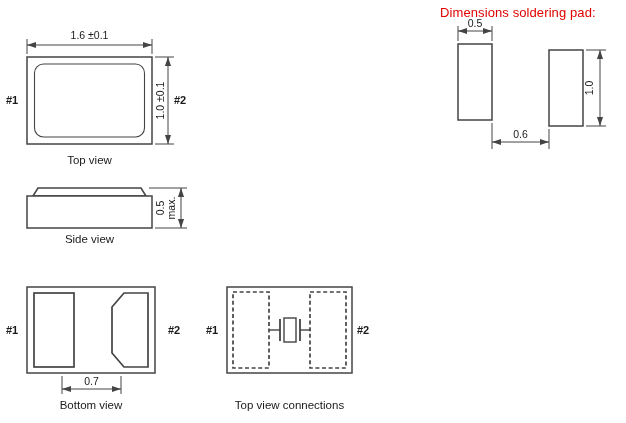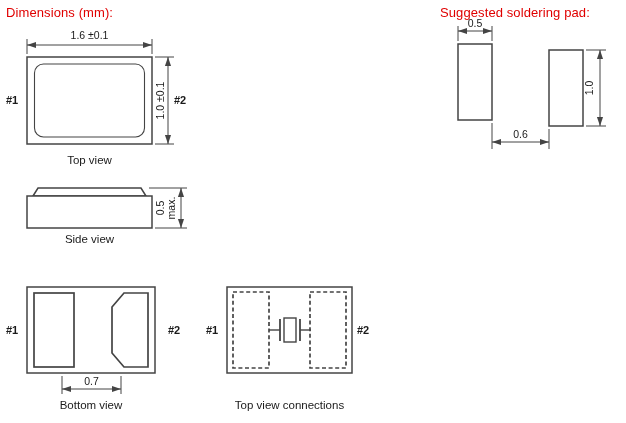--- a/index.html
+++ b/index.html
@@ -20,22 +20,21 @@
   .arrowhead { fill:var(--line,#444444); }
   .dimtext { font-size:10.5px; fill:#1a1a1a; }
   .pinlabel { font-size:11px; font-weight:bold; fill:#1a1a1a; }
   .caption { font-size:11.5px; fill:#1a1a1a; }
 </style>
 </head>
 <body>
 
 <div class="page">
 
-  <div class="heading" style="left:6px; top:5px;">Dimensions (mm):</div>
-  <div class="heading" style="left:440px; top:5px;">Suggested soldering pad:</div>
+  <div class="heading" style="left:440px; top:5px;">Dimensions soldering pad:</div>
 
   <svg class="drawing" width="626" height="423" viewBox="0 0 626 423">
     <defs>
       <marker id="arr" viewBox="0 0 10 10" refX="10" refY="5" markerWidth="9" markerHeight="9" markerUnits="userSpaceOnUse" orient="auto-start-reverse">
         <path class="arrowhead" d="M0,1.6 L10,5 L0,8.4 Z"></path>
       </marker>
     </defs>
 
     <g>
       <rect class="outline" x="27" y="57" width="125" height="87"></rect>

